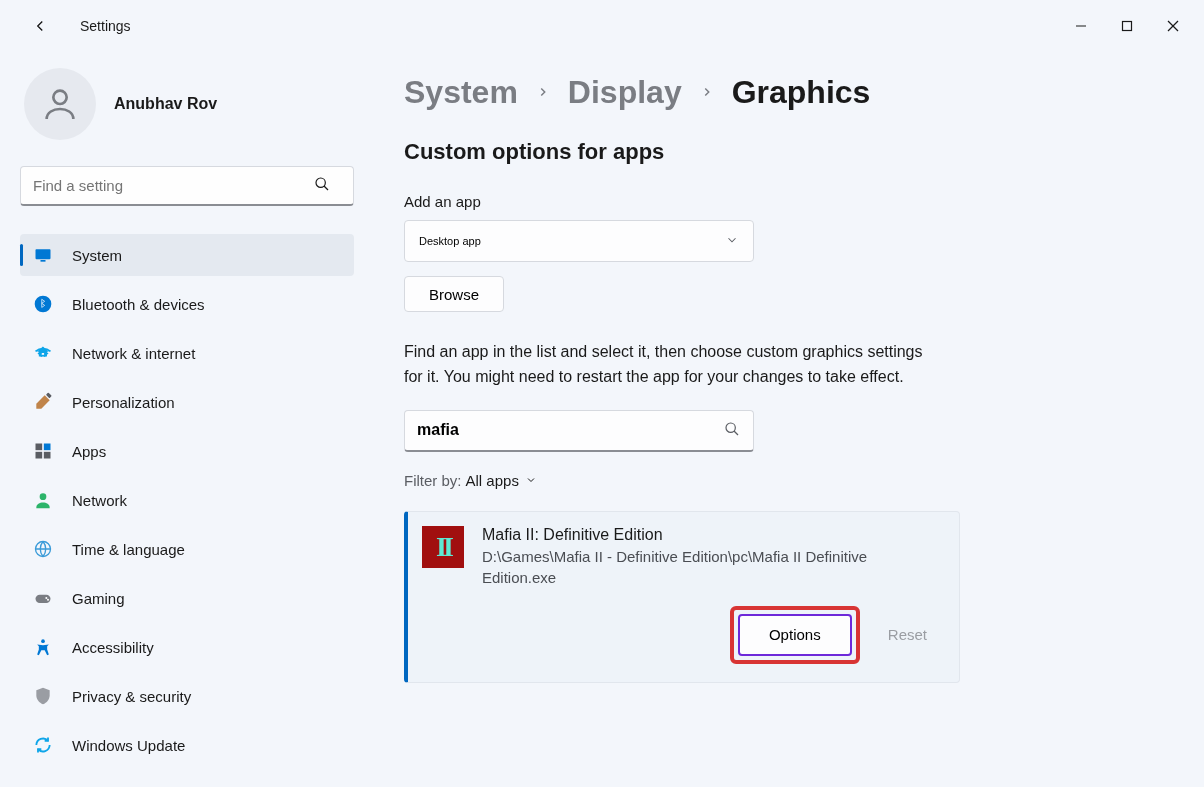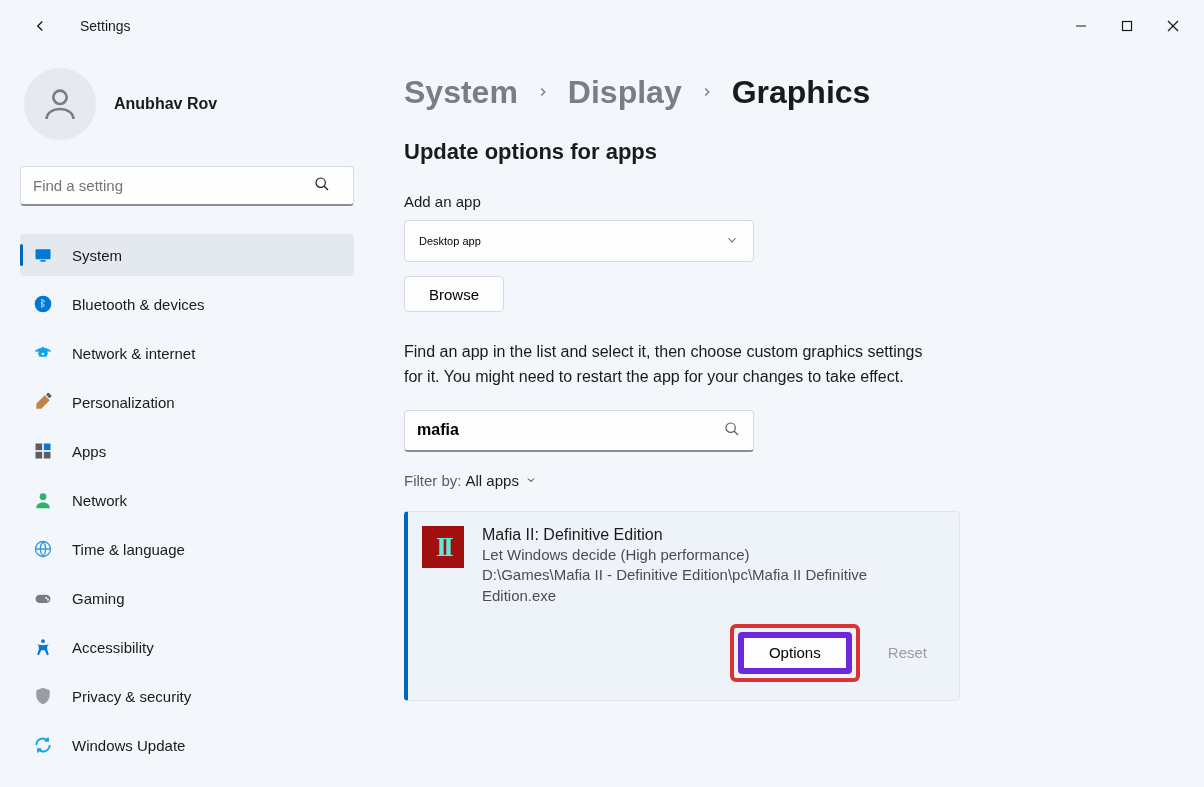--- a/index.html
+++ b/index.html
@@ -244,21 +244,21 @@
 .app-actions {
   display: flex;
   justify-content: flex-end;
   gap: 28px;
   margin-top: 18px;
   align-items: center;
 }
 .options-btn {
   height: 42px;
   width: 114px;
-  border: 6px solid #6d28d9;
+  border: 2px solid #6d28d9;
   border-radius: 4px;
   background: #fdfdfe;
   font-size: 15px;
   cursor: pointer;
 }
 .options-highlight {
   border: 4px solid #d83434;
   border-radius: 6px;
   padding: 4px;
   display: inline-flex;
@@ -439,21 +439,21 @@
       </span>
       <span class="bc-link">Display</span>
       <span class="bc-sep">
         <svg width="14" height="14" viewBox="0 0 24 24" fill="none" stroke="#7a7d83" stroke-width="2.5">
             <path d="M9 6l6 6-6 6"></path>
           </svg>
       </span>
       <span class="bc-current">Graphics</span>
     </div>
 
-    <h2 class="section-title">Update options for apps</h2>
+    <h2 class="section-title">Custom options for apps</h2>
 
     <div class="field-label">Add an app</div>
     <div class="dropdown">
       <span>Desktop app</span>
       <span>
         <svg width="14" height="14" viewBox="0 0 24 24" fill="none" stroke="#5a5d63" stroke-width="1.8">
             <path d="M6 9l6 6 6-6"></path>
           </svg>
       </span>
     </div>
@@ -479,21 +479,20 @@
             <path d="M6 9l6 6 6-6"></path>
           </svg>
       </span>
     </div>
 
     <div class="app-card">
       <div class="app-row">
         <div class="app-icon">II</div>
         <div class="app-info">
           <div class="app-name">Mafia II: Definitive Edition</div>
-          <div class="app-pref">Let Windows decide (High performance)</div>
           <div class="app-path">D:\Games\Mafia II - Definitive Edition\pc\Mafia II Definitive Edition.exe</div>
         </div>
       </div>
       <div class="app-actions">
         <span class="options-highlight">
           <button class="options-btn">Options</button>
         </span>
         <button class="reset-btn">Reset</button>
       </div>
     </div>

